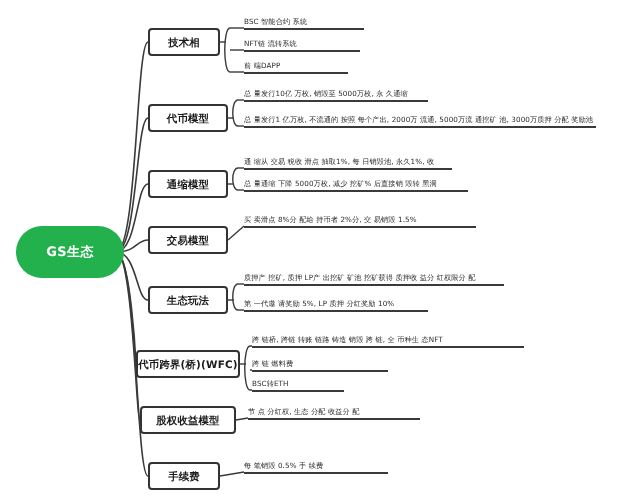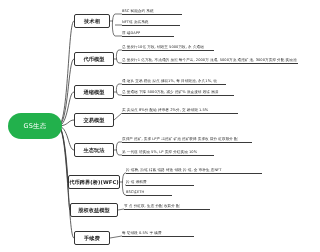--- a/index.html
+++ b/index.html
@@ -30,21 +30,21 @@
   .root-node {
     position: absolute;
     box-sizing: border-box;
     display: flex;
     align-items: center;
     justify-content: center;
     background: #22b14c;
     color: #ffffff;
     border-radius: 14px;
     font-size: 6.5px;
-    font-weight: normal;
+    font-weight: bold;
     letter-spacing: 0.2px;
     white-space: nowrap;
   }
   .branch-node {
     position: absolute;
     box-sizing: border-box;
     display: flex;
     align-items: center;
     justify-content: center;
     background: #ffffff;

